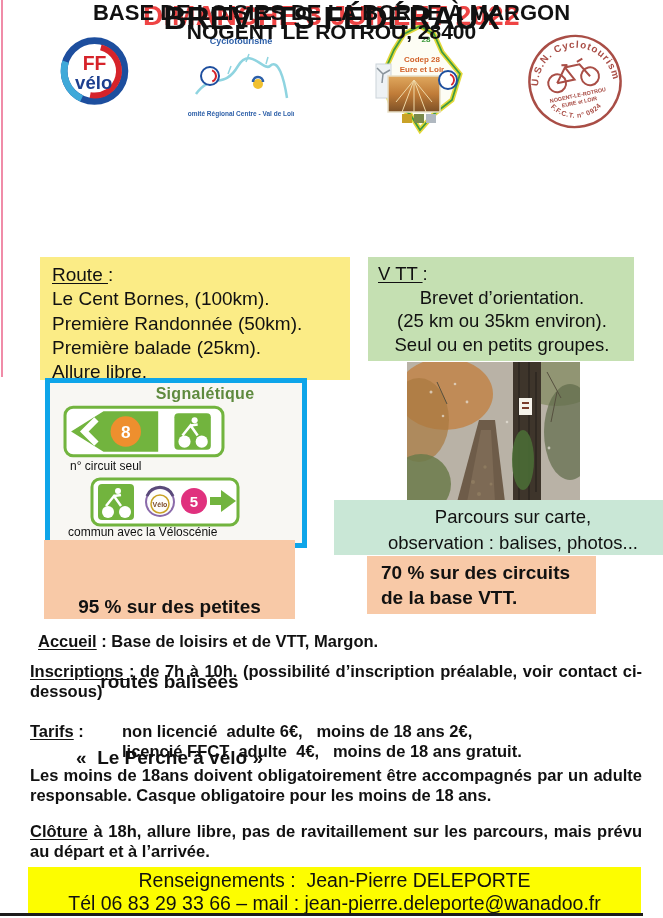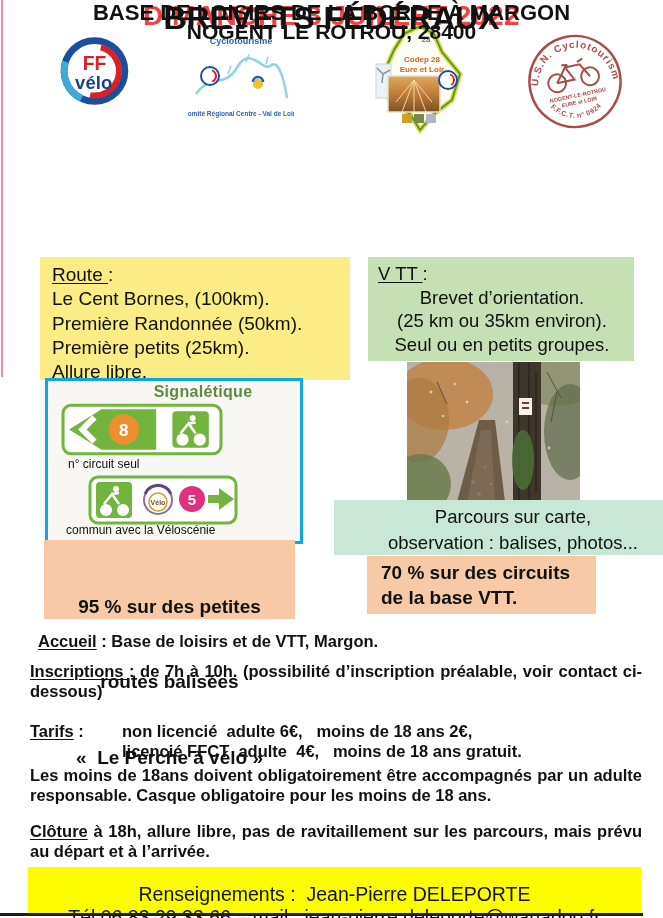--- a/index.html
+++ b/index.html
@@ -19,32 +19,32 @@
   
   .box{line-height:1.28; font-size:19px;}
   .route-box{left:40px; top:257px; width:310px; height:123px; background:#fbec86; padding:6px 0 0 12px; box-sizing:border-box;}
   .vtt-box{left:368px; top:257px; width:266px; height:104px; background:#c5e0b2; padding:5px 8px 0 10px; box-sizing:border-box; font-size:18.5px;}
   .vtt-box .centered{text-align:center;}
   .mint-box{left:334px; top:500px; width:358px; height:55px; background:#c9e7d6; text-align:center; font-size:18.5px; line-height:1.4; padding-top:4px; box-sizing:border-box;}
   .hl{background:#f8c9a7; font-weight:bold; font-size:19px; line-height:1.32;}
   .hl-left{left:44px; top:540px; width:251px; height:79px; text-align:center; padding-top:4px; box-sizing:border-box;}
   .hl-right{left:367px; top:556px; width:229px; height:58px; text-align:left; padding:4px 0 0 14px; box-sizing:border-box;}
   
-  .signage{left:45px; top:378px; width:252px; height:160px; background:#f8f7f3; border:3px solid #0ea5e9;}
+  .signage{left:45px; top:378px; width:252px; height:160px; background:#f8f7f3; border:5px solid #0ea5e9;}
   .signage-title{left:60px; top:2px; width:190px; text-align:center; font-weight:bold; font-size:16px; color:#5e8a3e; letter-spacing:.3px;}
   .cap{font-size:12px; color:#111;}
   
   .info{left:30px; width:612px; font-weight:bold; font-size:16.5px; line-height:1.22;}
   .just{text-align:justify;}
   .tarifs-row{display:flex;}
   .tarifs-label{width:92px; flex:0 0 auto;}
   .tarifs-lines{flex:1;}
   
   .footer-box{left:28px; top:867px; width:613px; height:46px; background:#fdfd00;
-    text-align:center; font-size:19.5px; line-height:1.2; padding-top:16px; box-sizing:border-box;}
+    text-align:center; font-size:19.5px; line-height:1.2; padding-top:2px; box-sizing:border-box;}
   .bottom-line{left:0; top:913px; width:643px; height:3px; background:#1c1c1c;}
   .pink-edge{left:1px; top:0; width:2px; height:377px; background:#f08ca8;}
   svg text{font-family:"Liberation Sans", sans-serif;}
 </style>
 </head>
 <body>
 
 <div id="page">
 
   <div class="abs pink-edge"></div>
@@ -121,21 +121,21 @@
 
   <div class="abs title-main">DIMANCHE 3 JUILLET 2022</div>
   <div class="abs sub1">NOGENT LE ROTROU, 28400</div>
   <div class="abs sub2">BASE DE LOISIRS DE LA BORDE À MARGON</div>
   <div class="abs sub3">BREVETS FÉDÉRAUX</div>
 
   <div class="abs box route-box">
     <div><span class="u">Route </span><span>:</span></div>
     <div>Le Cent Bornes, (100km).</div>
     <div>Première Randonnée (50km).</div>
-    <div>Première petits (25km).</div>
+    <div>Première balade (25km).</div>
     <div>Allure libre.</div>
   </div>
 
   <div class="abs box vtt-box">
     <div><span class="u">V TT </span><span>:</span></div>
     <div class="centered">Brevet d’orientation.</div>
     <div class="centered">(25 km ou 35km environ).</div>
     <div class="centered">Seul ou en petits groupes.</div>
   </div>
 

